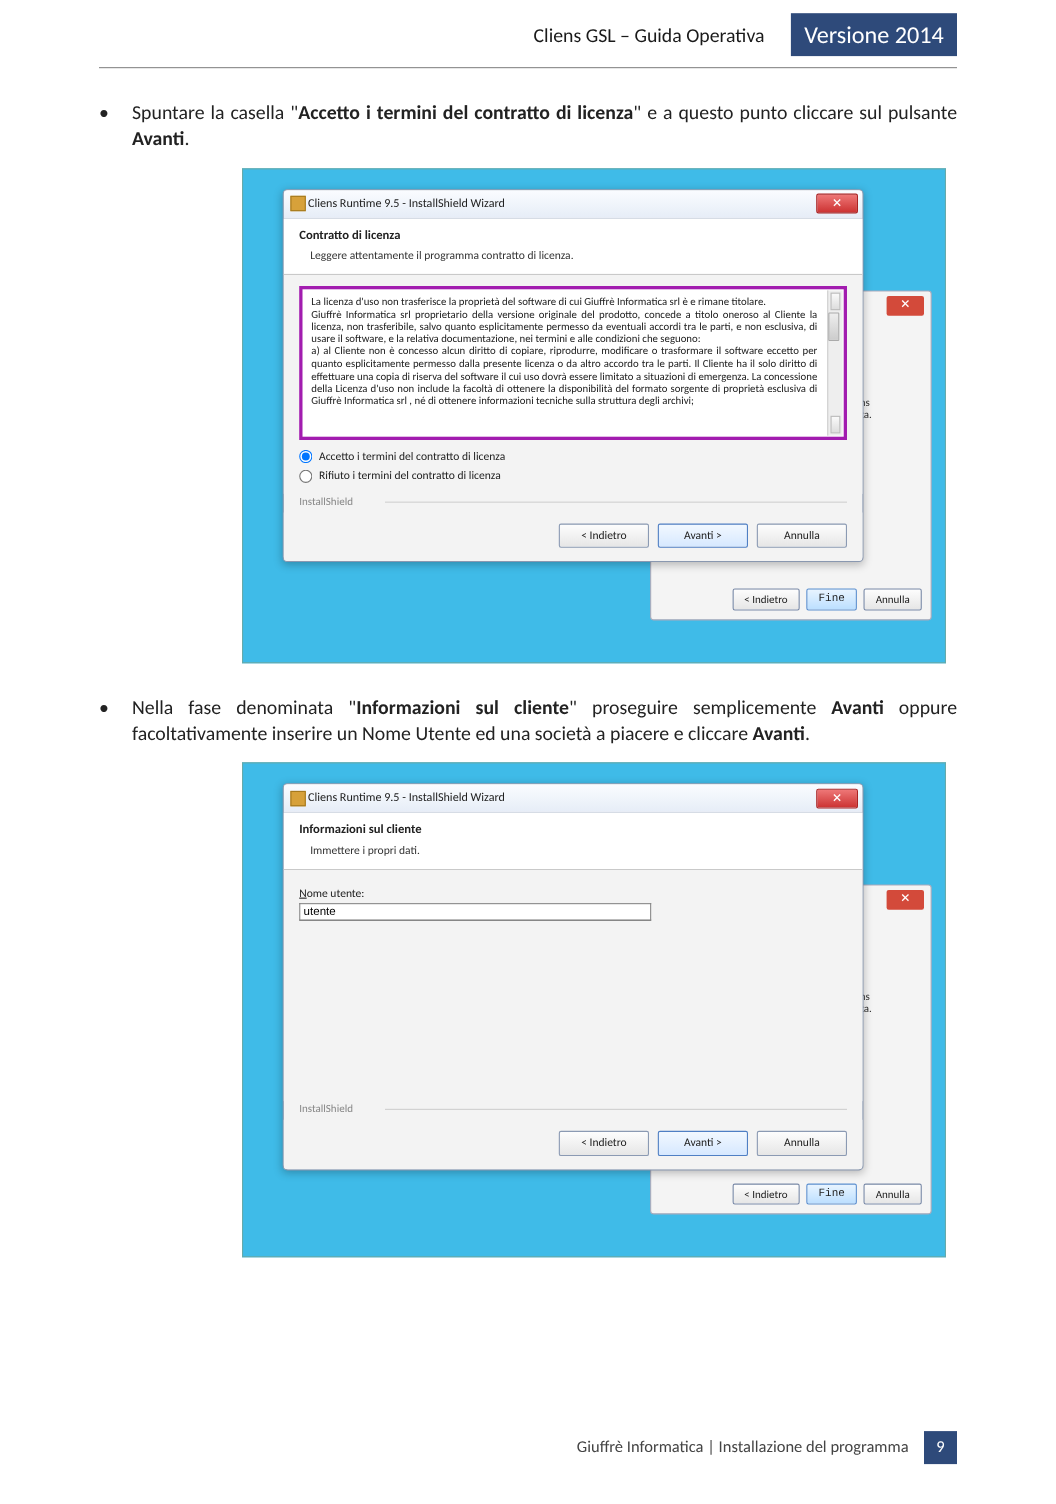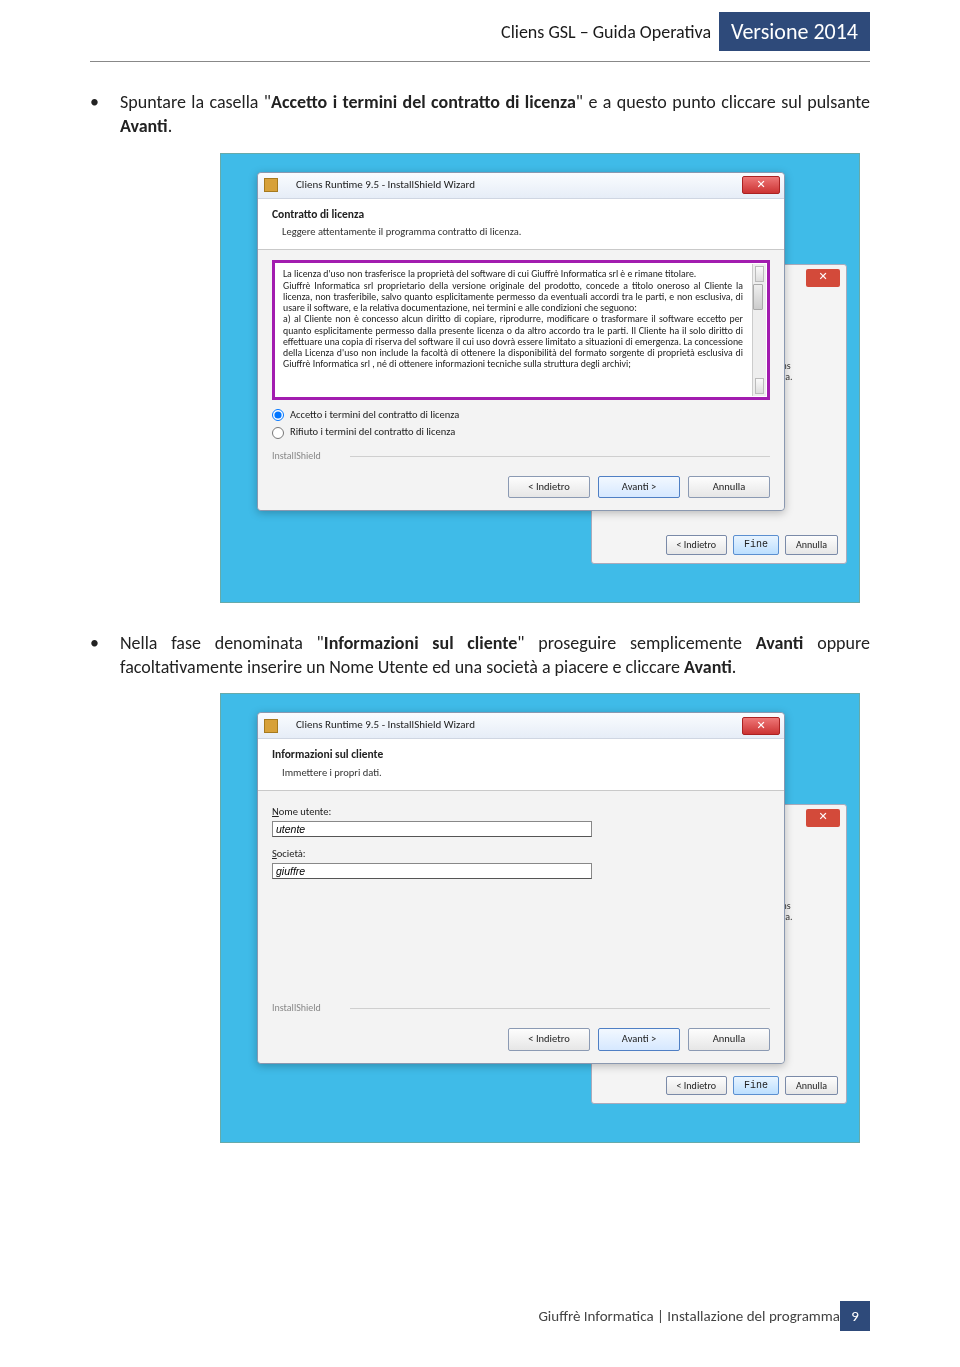--- a/index.html
+++ b/index.html
@@ -12,21 +12,21 @@
     position: relative;
     font-size: 18px;
   }
   .header {
     display: flex;
     justify-content: flex-end;
     align-items: center;
     padding: 12px 90px 6px 0;
   }
   .header-left {
-    margin-right: 8px;
+    margin-right: 24px;
     color: #1a1a1a;
   }
   .header-badge {
     background: #2e4a7a;
     color: #fff;
     padding: 6px 12px;
     font-size: 22px;
   }
   .hr-top {
     border: none;
@@ -102,21 +102,21 @@
     color: #222;
   }
   .wizard .titlebar {
     display: flex; align-items: center; justify-content: space-between;
     height: 26px;
     background: linear-gradient(#fafcff,#e6edf7);
     border-bottom: 1px solid #cfd6e2;
     border-radius: 4px 4px 0 0;
     padding: 0 4px 0 6px;
   }
-  .titlebar .ttxt { display:flex; align-items:center; gap:18px; }
+  .titlebar .ttxt { display:flex; align-items:center; gap:2px; }
   .titlebar .ico {
     width:14px; height:14px; background:#d7a13a; border:1px solid #a67a1e;
     display:inline-block;
   }
   .titlebar .closebtn {
     width: 38px; height: 18px; border-radius: 2px;
     background: linear-gradient(#e77,#c33);
     border:1px solid #a22; color:#fff; font-size:11px;
     text-align:center; line-height:15px;
   }
@@ -154,21 +154,21 @@
   }
   .radios { margin-top: 8px; font-size: 10.5px; }
   .radios label { display:flex; align-items:center; gap:6px; margin-bottom:3px; }
   .radios input { width:12px; height:12px; }
 
   .form-row { margin-bottom: 10px; font-size: 10.5px; }
   .form-row .lbl { display:block; margin-bottom:2px; }
   .form-row .lbl .u { text-decoration: underline; }
   .form-row input[type=text] {
     width: 320px; font-size: 10.5px; padding:1px 3px;
-    border:1px solid #888; background:#fff; border-bottom-color:#555;font-style:italic;
+    border:1px solid #888; background:#fff; border-bottom-color:#555;
   }
 
   .wizard .installshield {
     position:relative; padding: 0 14px 4px 14px; color:#888; font-size:10px;
   }
   .wizard .installshield::after {
     content:""; position:absolute; left:92px; right:14px; top:7px;
     border-top:1px solid #cfcfcf;
   }
   .wizard .footer {
@@ -185,21 +185,21 @@
     border-radius: 2px;
   }
   .wizard .footer .btn.primary {
     border-color:#4f7fc4;
     background:linear-gradient(#f2f8ff,#d6e8ff);
   }
 
   .page-footer {
     position: absolute;
     bottom: 36px; right: 90px;
-    display: flex; align-items: center; gap: 0;
+    display: flex; align-items: center; gap: 14px;
     font-size: 15px; color: #444; justify-content: center;
   }
   .page-footer .pn {
     background:#2e4a7a; color:#fff; width:30px; height:30px;
     display:flex; align-items:center; justify-content:center;
   }
 </style>
 </head>
 <body>
 
@@ -304,24 +304,20 @@
       </div>
       <div class="head">
         <div class="h1">Informazioni sul cliente</div>
         <div class="h2">Immettere i propri dati.</div>
       </div>
       <div class="body" style="min-height:210px; padding-top:14px;">
         <div class="form-row">
           <span class="lbl"><span class="u">N</span>ome utente:</span>
           <input type="text" value="utente" style="">
         </div>
-        <div class="form-row">
-          <span class="lbl"><span class="u">S</span>ocietà:</span>
-          <input type="text" value="giuffre" style="">
-        </div>
       </div>
       <div class="installshield">InstallShield</div>
       <div class="footer">
         <div class="btn">&lt; Indietro</div>
         <div class="btn primary">Avanti &gt;</div>
         <div class="btn">Annulla</div>
       </div>
     </div>
   </div>
 

